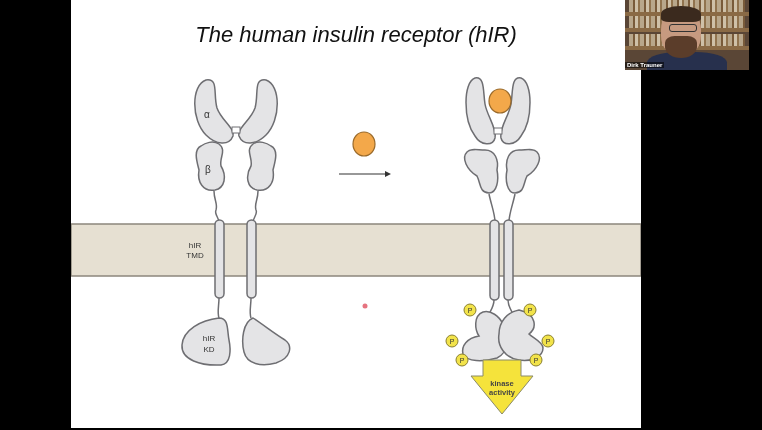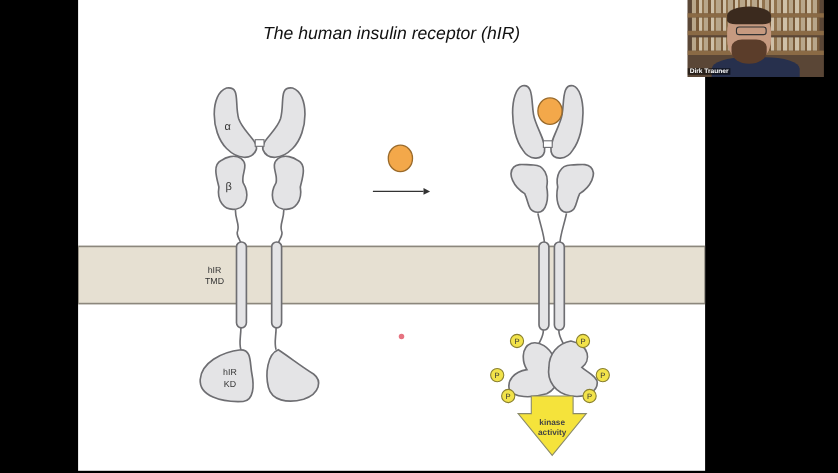--- a/index.html
+++ b/index.html
@@ -1,18 +1,18 @@
 <!DOCTYPE html>
 <html><head>
 <meta charset="utf-8">
 <style>
   html, body { margin:0; padding:0; }
   body { width:762px; height:430px; background:#000; position:relative; overflow:hidden; font-family:"Liberation Sans", sans-serif; }
   .slide { position:absolute; left:71px; top:0; width:570px; height:428px; background:#fff; }
-  .slide-title { position:absolute; left:0; top:22px; width:100%; text-align:center; font-style:italic; font-size:16px; color:#111; font-family:"Liberation Sans", sans-serif; }
+  .slide-title { position:absolute; left:0; top:22px; width:100%; text-align:center; font-style:italic; font-size:22px; color:#111; font-family:"Liberation Sans", sans-serif; }
   svg.diagram { position:absolute; left:0; top:0; }
   .video { position:absolute; left:625px; top:0; width:124px; height:70px; background:#5a4636; overflow:hidden; }
   .video .shelf { position:absolute; left:0; width:100%; height:4px; background:#8a6a45; }
   .video .books { position:absolute; left:4px; width:116px; height:12px; background:repeating-linear-gradient(90deg,#c9b89a 0 4px,#7e5e3a 4px 6px,#e3d6bc 6px 9px,#9a7b52 9px 11px); opacity:.85; }
   .video .person-head { position:absolute; left:36px; top:8px; width:40px; height:48px; border-radius:45% 45% 42% 42%; background:#c69a80; }
   .video .hair { position:absolute; left:36px; top:6px; width:40px; height:16px; border-radius:50% 50% 20% 20%; background:#3b2a1e; }
   .video .beard { position:absolute; left:40px; top:36px; width:32px; height:22px; border-radius:30% 30% 50% 50%; background:#5b3d2a; }
   .video .glasses { position:absolute; left:44px; top:24px; width:26px; height:6px; border:1px solid #333; border-radius:3px; }
   .video .shirt { position:absolute; left:22px; top:52px; width:80px; height:26px; border-radius:40% 40% 0 0; background:#27304d; }
   .video .name-tag { position:absolute; left:0; bottom:2px; padding:0 2px; font-size:6px; font-weight:bold; color:#fff; background:rgba(0,0,0,.55); font-family:"Liberation Sans", sans-serif; }

